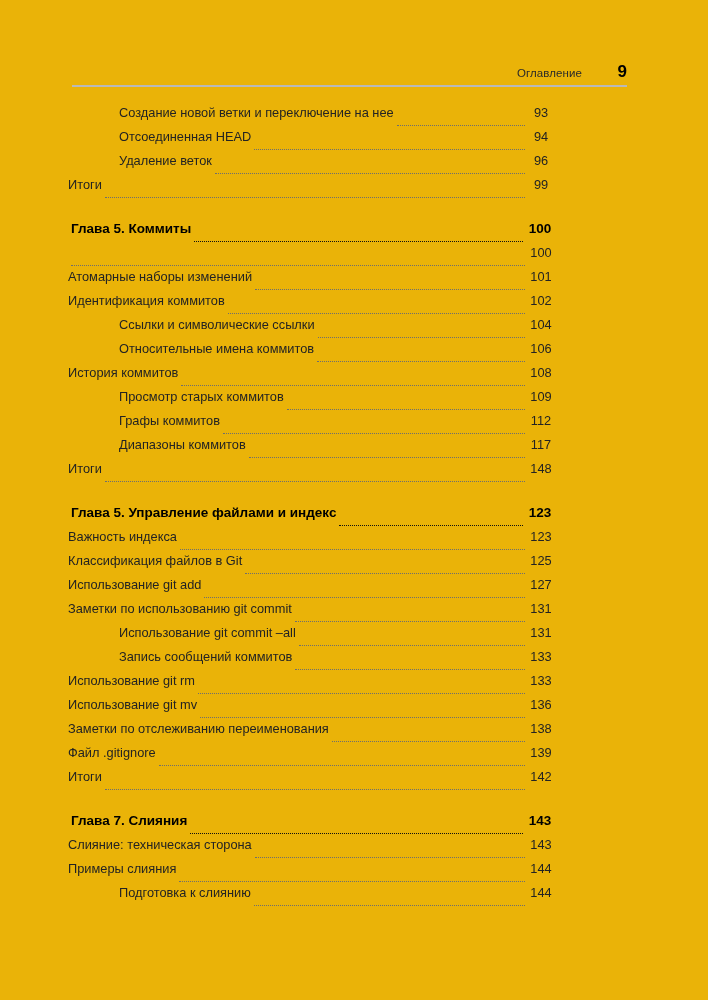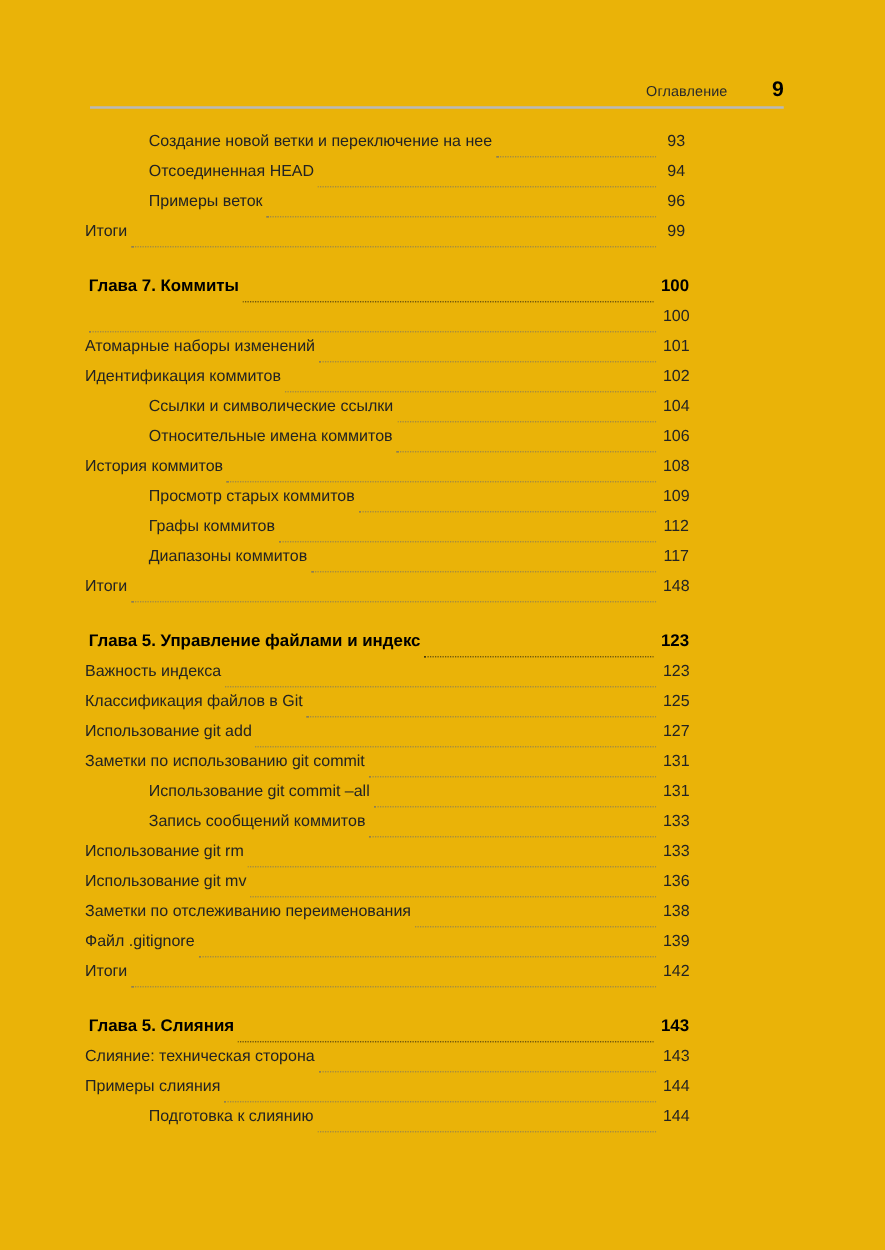--- a/index.html
+++ b/index.html
@@ -161,32 +161,32 @@
         <span class="label">Создание новой ветки и переключение на нее</span>
         <span class="leader"></span>
         <span class="folio">93</span>
       </div>
       <div class="toc-row lvl-2">
         <span class="label">Отсоединенная HEAD</span>
         <span class="leader"></span>
         <span class="folio">94</span>
       </div>
       <div class="toc-row lvl-2">
-        <span class="label">Примеры веток</span>
+        <span class="label">Удаление веток</span>
         <span class="leader"></span>
         <span class="folio">96</span>
       </div>
       <div class="toc-row lvl-1">
         <span class="label">Итоги</span>
         <span class="leader"></span>
         <span class="folio">99</span>
       </div>
       <div class="group-gap"></div>
       <div class="toc-row lvl-chapter">
-        <span class="label">Глава 7. Коммиты</span>
+        <span class="label">Глава 5. Коммиты</span>
         <span class="leader"></span>
         <span class="folio">100</span>
       </div>
       <div class="toc-row lvl-1">
         <span class="leader"></span>
         <span class="folio">100</span>
       </div>
       <div class="toc-row lvl-1">
         <span class="label">Атомарные наборы изменений</span>
         <span class="leader"></span>
@@ -288,21 +288,21 @@
         <span class="leader"></span>
         <span class="folio">139</span>
       </div>
       <div class="toc-row lvl-1">
         <span class="label">Итоги</span>
         <span class="leader"></span>
         <span class="folio">142</span>
       </div>
       <div class="group-gap"></div>
       <div class="toc-row lvl-chapter">
-        <span class="label">Глава 5. Слияния</span>
+        <span class="label">Глава 7. Слияния</span>
         <span class="leader"></span>
         <span class="folio">143</span>
       </div>
       <div class="toc-row lvl-1">
         <span class="label">Слияние: техническая сторона</span>
         <span class="leader"></span>
         <span class="folio">143</span>
       </div>
       <div class="toc-row lvl-1">
         <span class="label">Примеры слияния</span>

